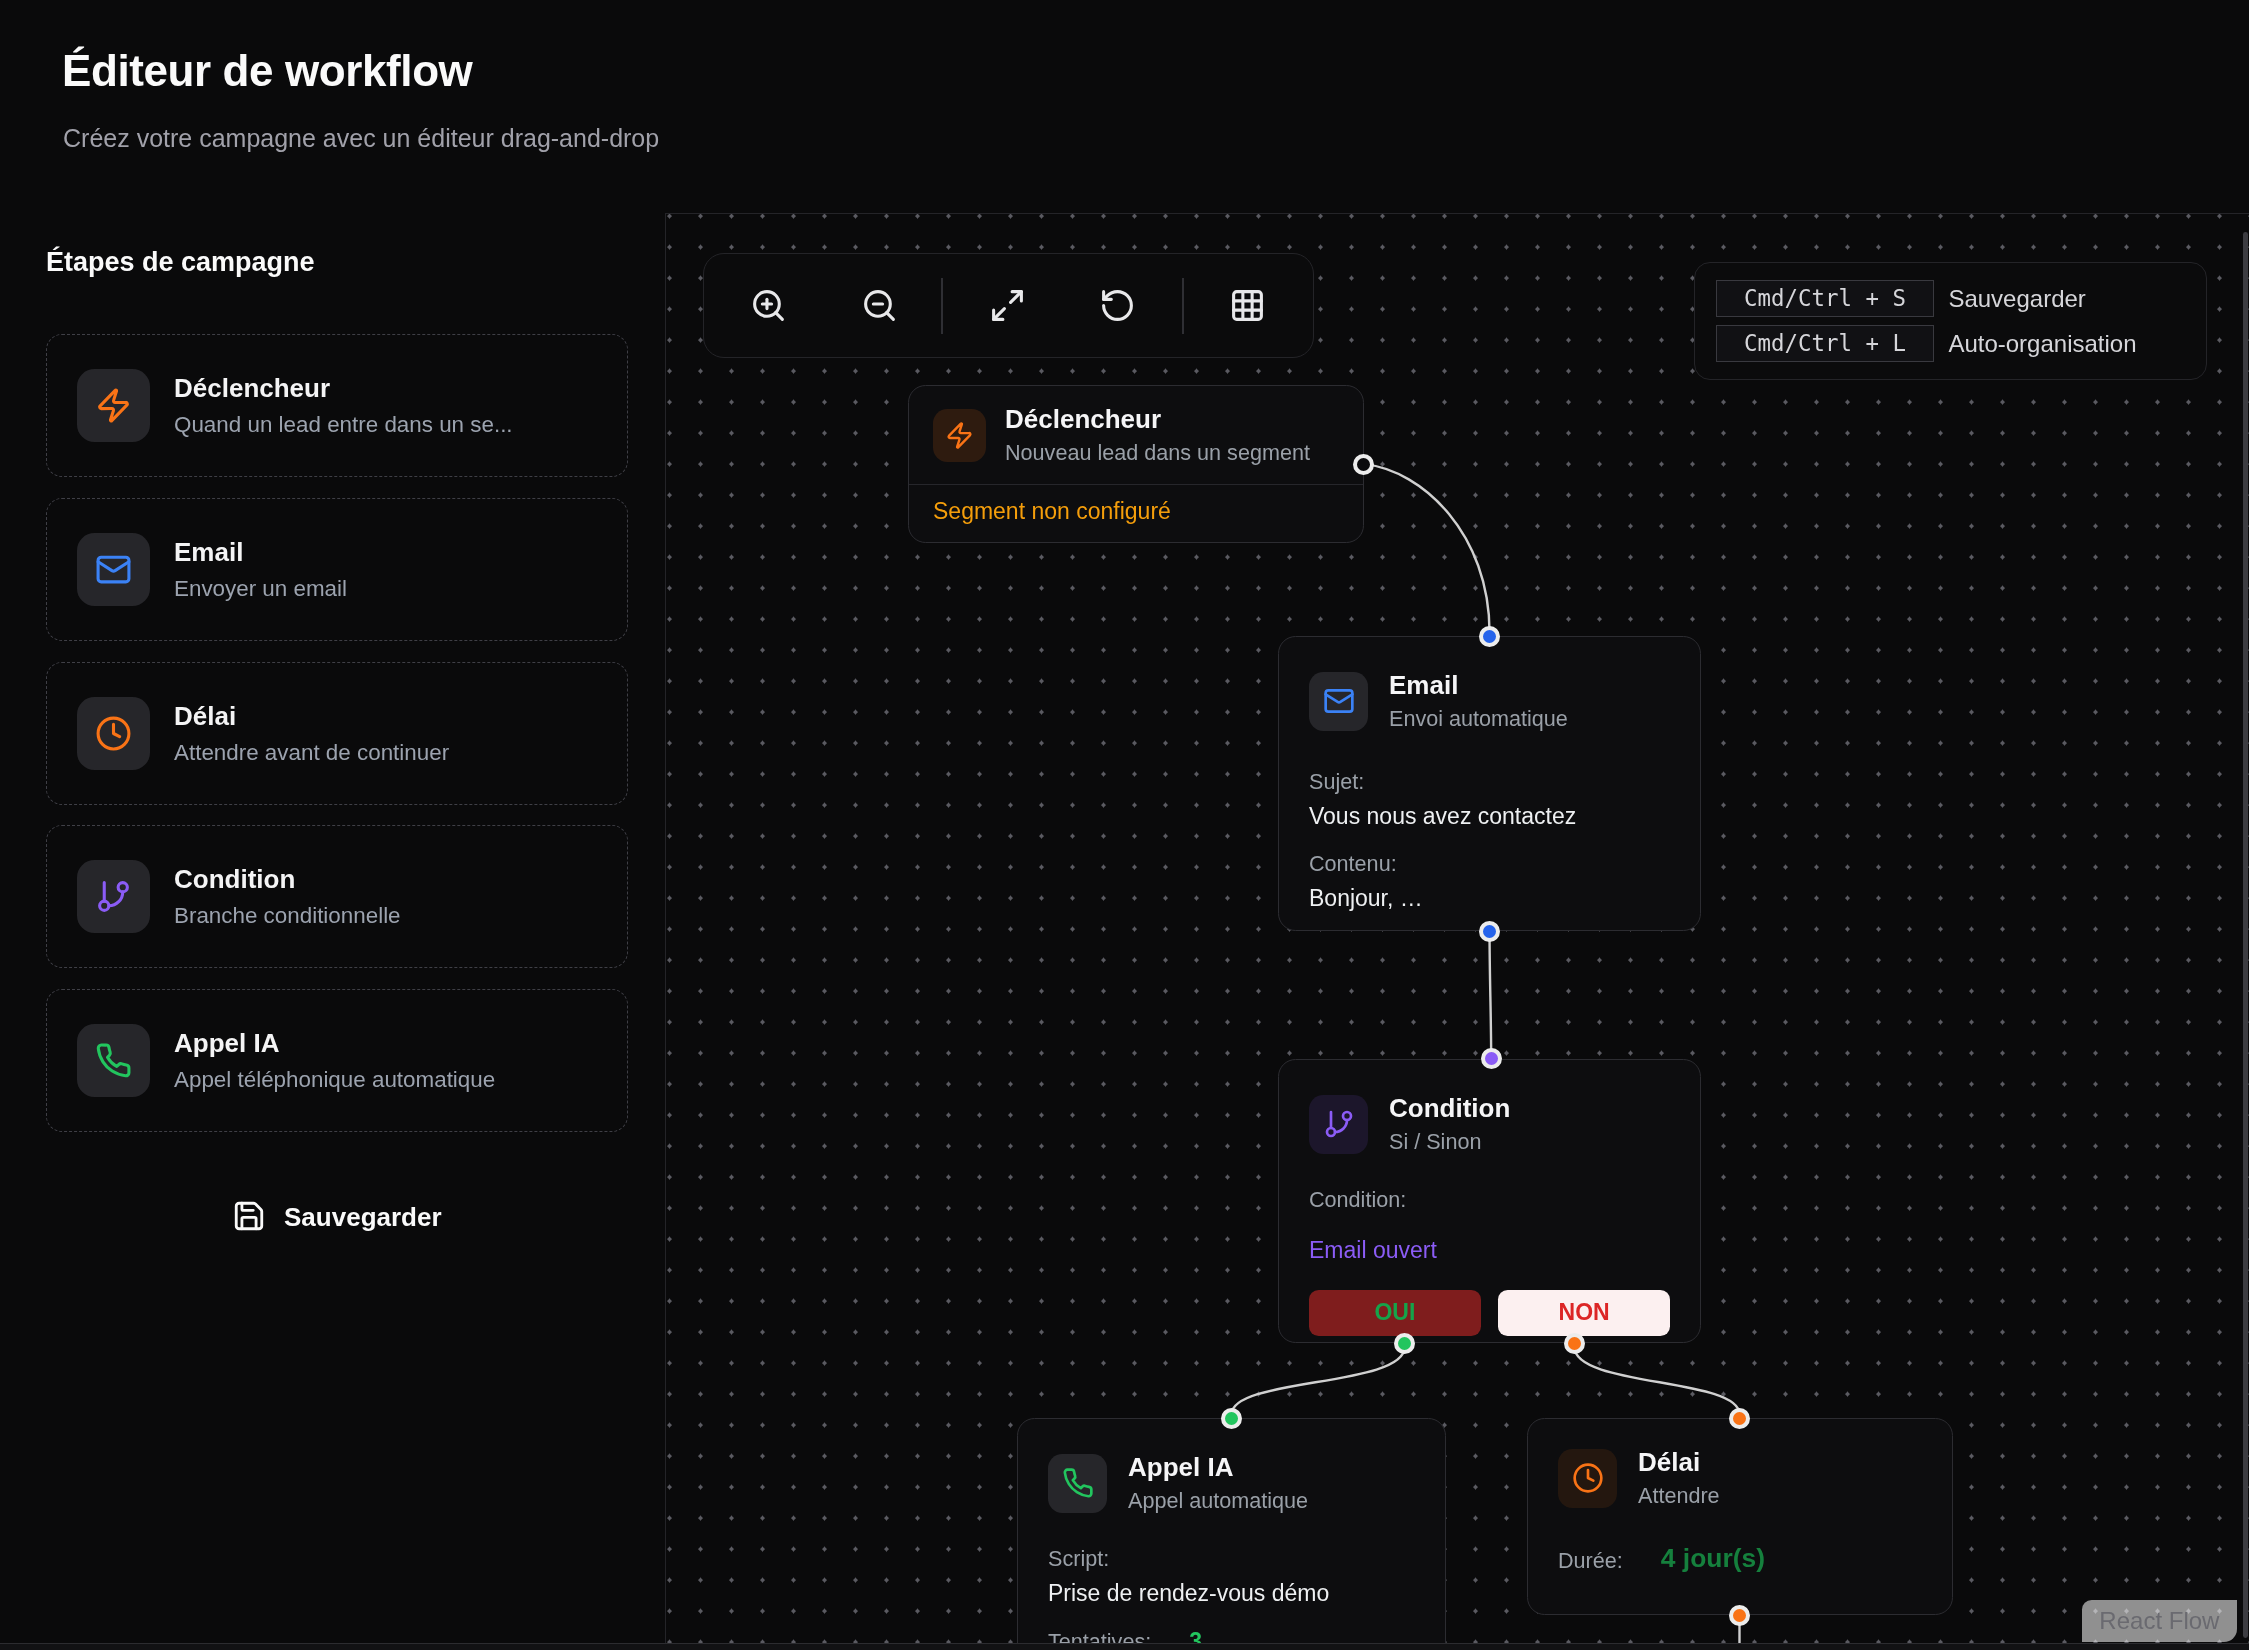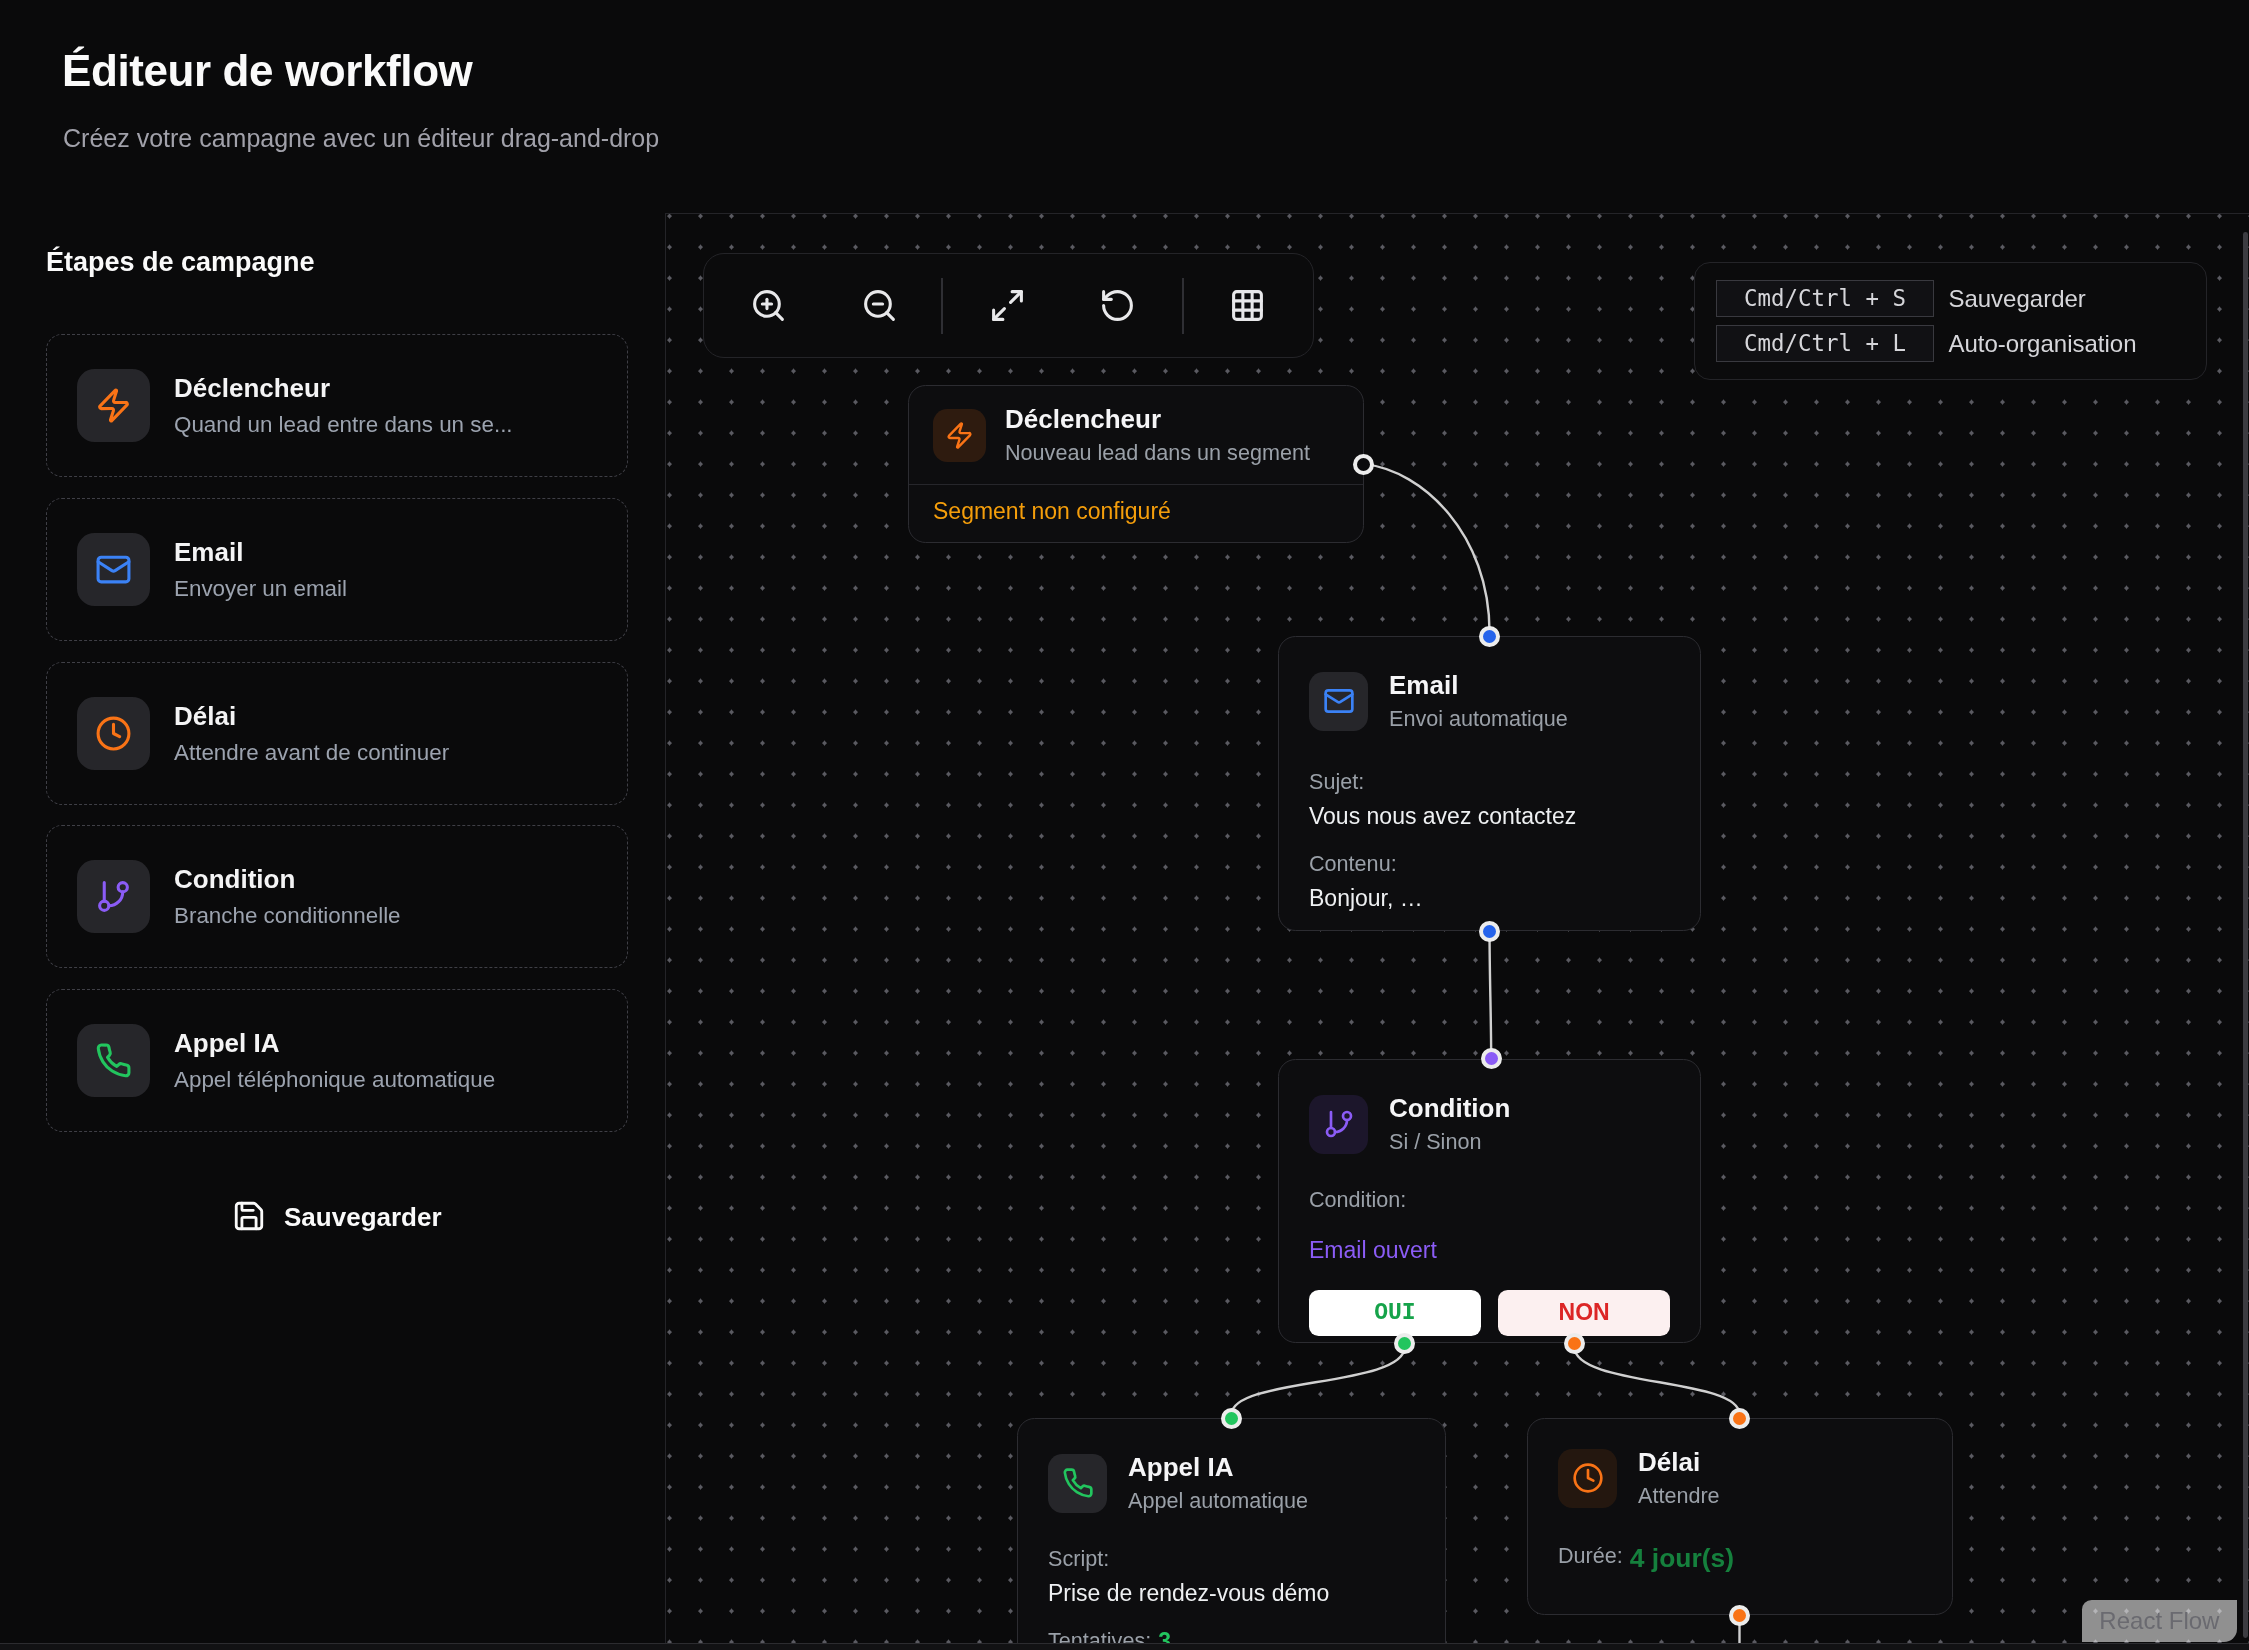--- a/index.html
+++ b/index.html
@@ -75,32 +75,32 @@
   .nicon { width:59px; height:59px; border-radius:14.4px; background:#26262a; flex:none;
     display:flex; align-items:center; justify-content:center; }
   .nicon svg { width:32px; height:32px; }
   .ntitle { font-size:26px; font-weight:700; color:#f5f5f7; line-height:1.1; }
   .nsub { font-size:21.6px; color:#9aa0a8; margin-top:6.4px; }
   .node-body { padding:37px 30px 0; }
   .grp + .grp { margin-top:21px; }
   .glabel { font-size:21.6px; color:#9aa0a8; }
   .gvalue { font-size:23px; color:#eef0f2; margin-top:8px; }
   .gvalue.purple { color:#8b5cf6;margin-top:24px; }
-  .inline-grp { display:flex; align-items:flex-start; gap:7px; }
+  .inline-grp { display:flex; align-items:flex-end; gap:38px; }
 
   
   .node.trigger .node-head { padding:19px 24px 0; gap:19px; }
   .node.trigger .nicon { width:53px; height:53px; background:rgba(249,115,22,0.14); }
   .node.trigger .nicon svg { width:29px; height:29px; }
   .trigger-divider { border-top:1.6px solid #26262b; margin-top:17.6px; }
   .trigger-warning { padding:13.6px 24px 0; font-size:23px; color:#f59e0b; }
 
   .cond-btns { display:flex; gap:17.6px; margin-top:26px; }
   .cbtn { flex:1; height:46px; border:none; border-radius:9.6px; font-size:23px; font-weight:700; font-family:inherit; cursor:pointer; }
-  .cbtn.yes { background:#ffffff; color:#16a34a;font-family:Liberation Mono, monospace; }
+  .cbtn.yes { background:#7f1d1d; color:#16a34a; }
   .cbtn.no  { background:#fcf0f0; color:#dc2626; }
 
   .delay-value { font-size:26.4px; font-weight:700; color:#15803d; }
   .attempts-value { font-size:23px; font-weight:700; color:#22c55e; }
 
   
   .handle { position:absolute; width:21px; height:21px; box-sizing:border-box; border-radius:50%;
     border:4px solid #ececec; z-index:3; cursor:crosshair; }
   .h-dark   { background:#0b0b0d; }
   .h-blue   { background:#2563eb; }

